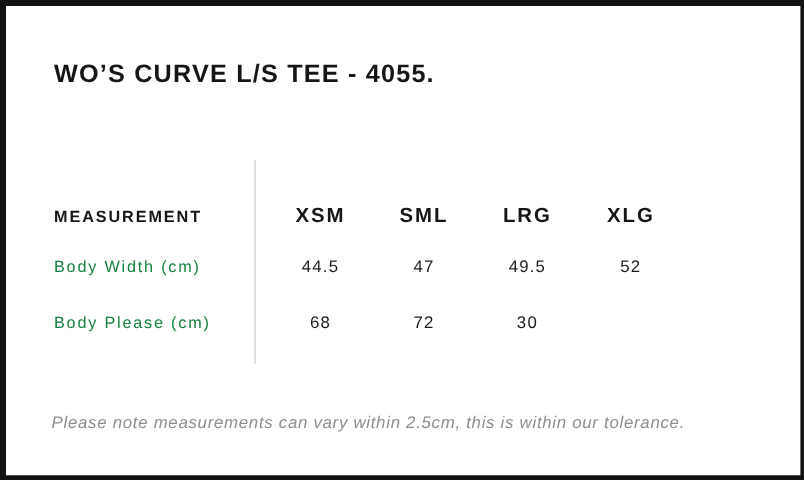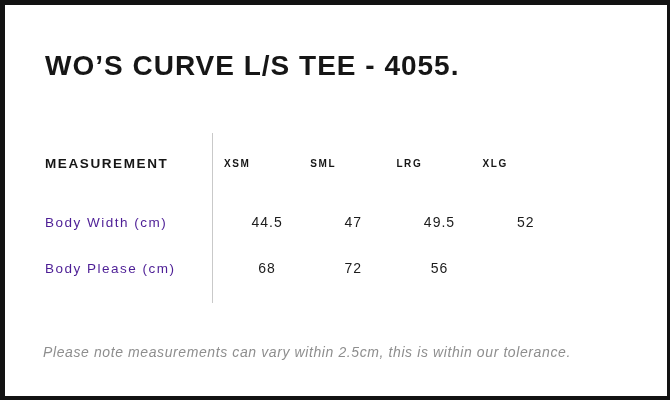--- a/index.html
+++ b/index.html
@@ -18,64 +18,64 @@
     border: 4px solid #121212;
     border-top-width: 5px;
     border-left-width: 5px;
     border-right-width: 3px;
     pointer-events: none;
     z-index: 5;
   }
   .title {
     position: absolute;
     left: 45px; top: 50px;
-    font-size: 28px;
+    font-size: 21px;
     font-weight: bold;
     letter-spacing: 1px;
     color: #161616;
     white-space: nowrap;
   }
   .divider {
     position: absolute;
     left: 212px; top: 133px;
     width: 1px; height: 170px;
     background: #c9c9c9;
   }
   .row {
     position: absolute;
     left: 45px; width: 610px;
     height: 18px;
     display: grid;
     grid-template-columns: 179px repeat(5, 1fr);
     align-items: center;
   }
-  .row-header  { top: 154px; }
+  .row-header  { top: 170px; }
   .row-width   { top: 213px; }
   .row-length  { top: 259px; }
   .cell-label {
     text-align: left;
     white-space: nowrap;
   }
   .hdr-label {
     font-size: 13.5px;
     font-weight: bold;
     letter-spacing: 1.6px;
     color: #161616;
   }
   .size-hdr {
-    text-align: left;
-    font-size: 10px;
+    text-align: center;
+    font-size: 17px;
     font-weight: bold;
     letter-spacing: 1.6px;
     color: #161616;
   }
   .meas-label {
     font-size: 13.5px;
     letter-spacing: 1.5px;
-    color: #4c1d95;
+    color: #15803d;
   }
   .val {
     text-align: center;
     font-size: 14px;
     letter-spacing: 1px;
     color: #1c1c1c;
   }
   .note {
     position: absolute;
     left: 43px; top: 344px;
@@ -111,18 +111,18 @@
     <span class="val">44.5</span>
     <span class="val">47</span>
     <span class="val">49.5</span>
     <span class="val">52</span>
   </div>
 
   <div class="row row-length">
     <span class="cell-label meas-label">Body Please (cm)</span>
     <span class="val">68</span>
     <span class="val">72</span>
-    <span class="val">56</span>
+    <span class="val">30</span>
   </div>
 
   <p class="note">Please note measurements can vary within 2.5cm, this is within our tolerance.</p>
 
 </div>
 
 </body></html>

